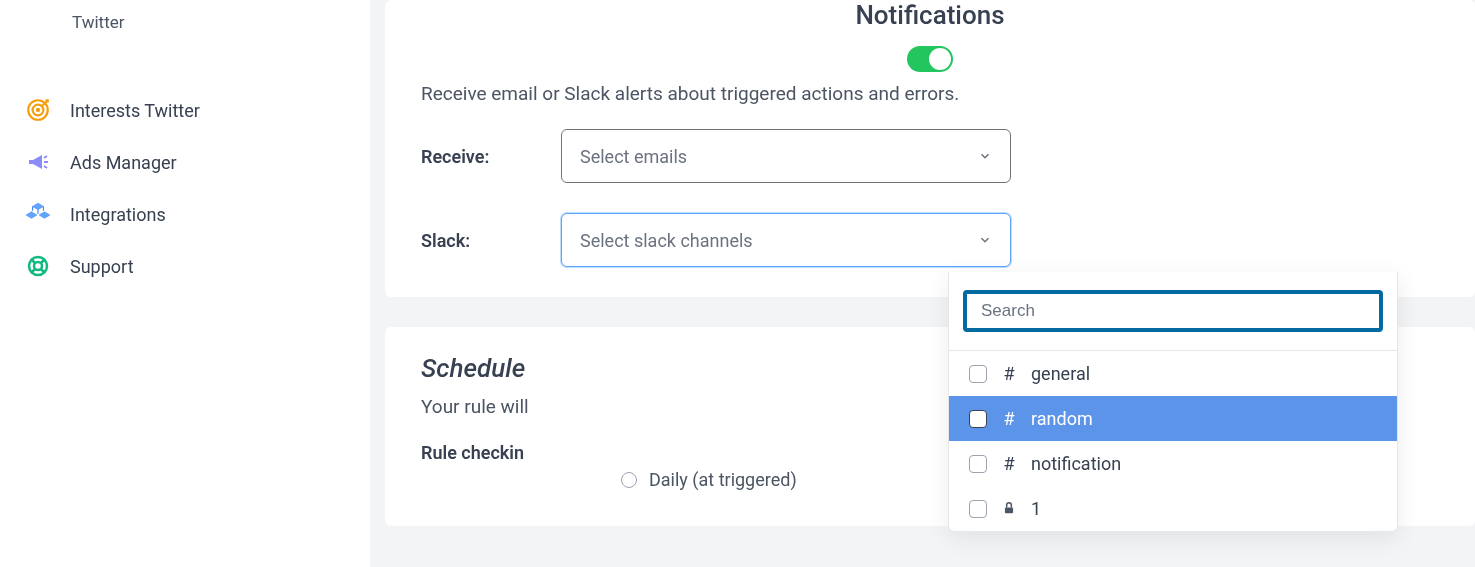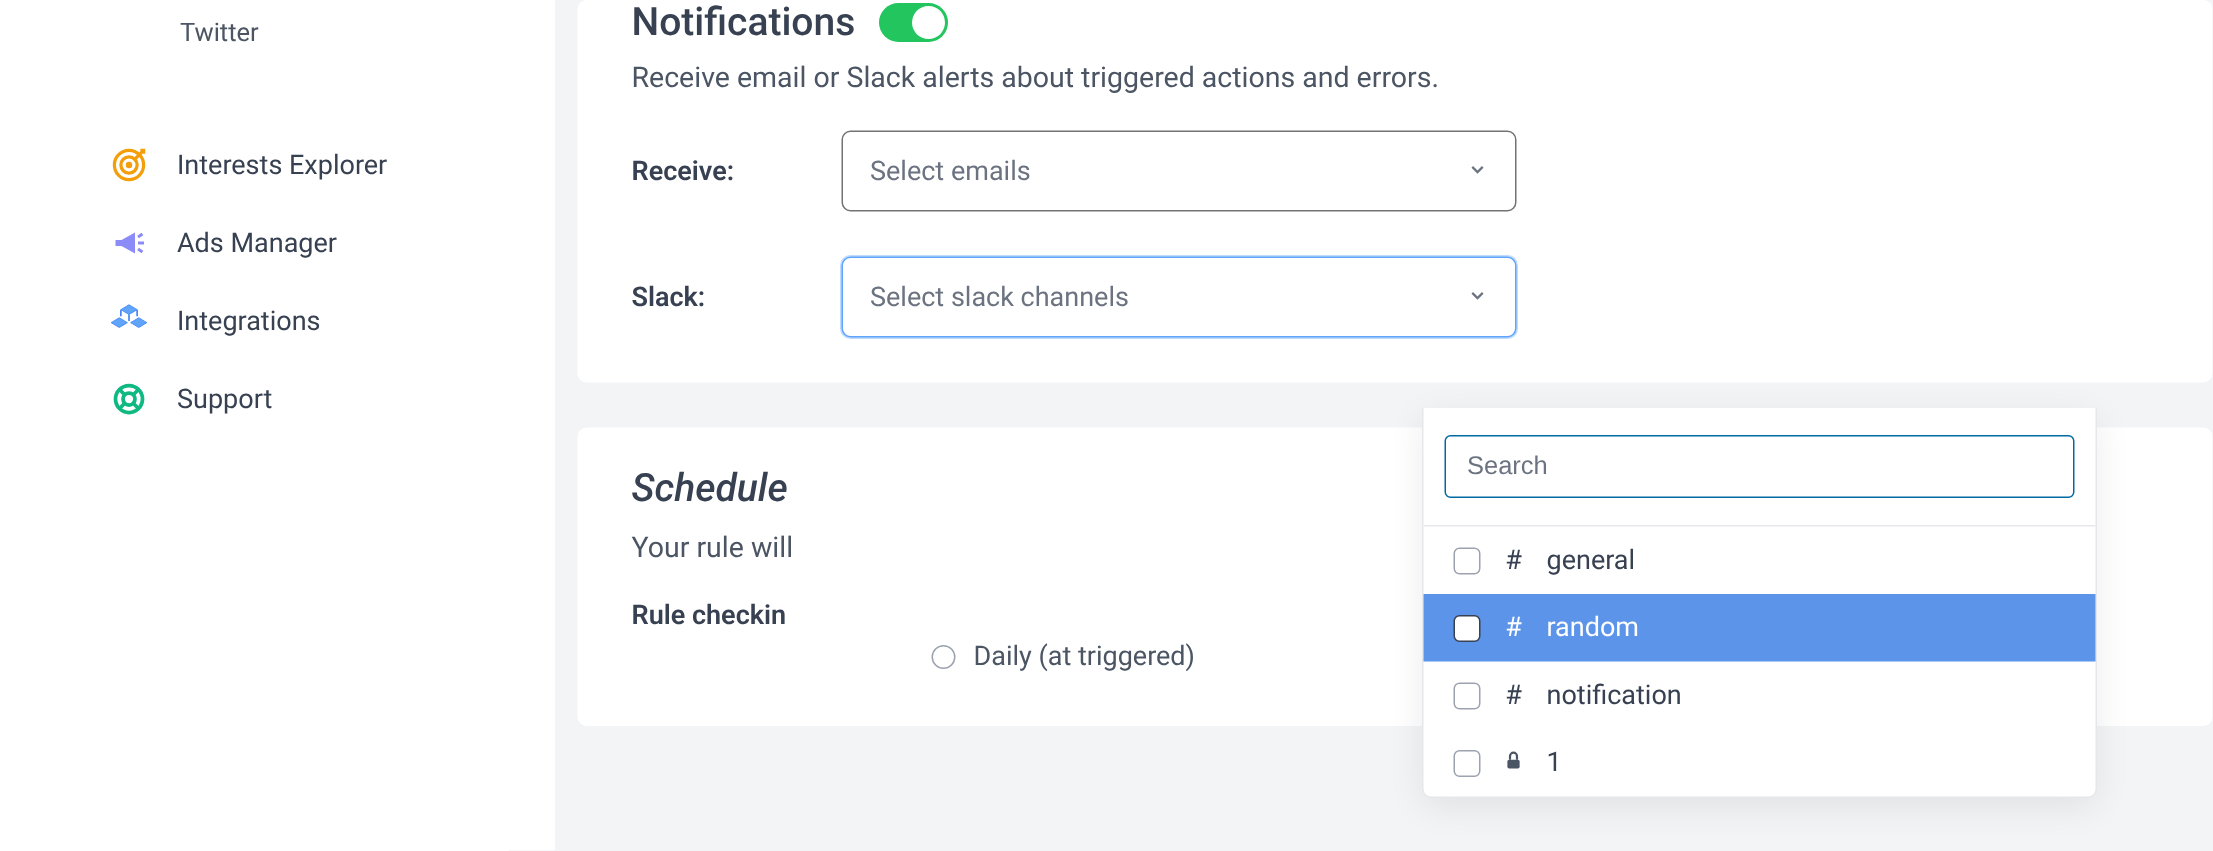--- a/index.html
+++ b/index.html
@@ -22,21 +22,20 @@
     flex-shrink: 0;
   }
   .sidebar-item {
     display: flex;
     align-items: center;
     padding: 12px 20px 12px 24px;
     font-size: 18px;
     color: #374151;
     cursor: pointer;
     gap: 18px;
-    margin-left: 48px;
   }
   .sidebar-item.sub {
     padding-left: 72px;
     font-size: 17px;
     color: #4b5563;
   }
   .sidebar-icon {
     width: 28px;
     height: 28px;
     display: inline-flex;
@@ -57,20 +56,21 @@
     border-radius: 6px;
     padding: 26px 36px 30px 36px;
     margin-bottom: 30px;
   }
   .card.first { padding-top: 0; margin-top: 0; }
   .section-title-row {
     display: flex;
     align-items: center;
     gap: 16px;
     margin-bottom: 10px;
+    flex-direction: column;
   }
   .section-title {
     font-size: 26px;
     font-weight: 500;
     color: #374151;
   }
   .section-desc {
     font-size: 19px;
     color: #4b5563;
     margin-bottom: 24px;
@@ -143,21 +143,21 @@
     box-shadow: 0 6px 24px rgba(0,0,0,0.08);
     z-index: 100;
   }
   .dropdown-search-wrap {
     padding: 18px 14px;
     border-bottom: 1px solid #e5e7eb;
   }
   .dropdown-search {
     width: 100%;
     height: 42px;
-    border: 1px solid #0369a1;
+    border: 4px solid #0369a1;
     border-radius: 4px;
     padding: 0 14px;
     font-size: 17px;
     color: #374151;
     outline: none;
   }
   .dropdown-search::placeholder { color: #6b7280; }
   .dropdown-item {
     display: flex;
     align-items: center;
@@ -223,21 +223,21 @@
 
     <div class="sidebar-item">
       <span class="sidebar-icon">
         <svg viewBox="0 0 24 24" width="26" height="26" fill="none" stroke="#f59e0b" stroke-width="2">
           <circle cx="12" cy="12" r="9"></circle>
             <circle cx="12" cy="12" r="5"></circle>
             <circle cx="12" cy="12" r="1" fill="#f59e0b"></circle>
           <path d="M16 8 L21 3 M19 3 L21 3 L21 5" stroke="#f59e0b"></path>
         </svg>
       </span>
-      <span>Interests Explorer</span>
+      <span>Interests Twitter</span>
     </div>
 
     <div class="sidebar-item">
       <span class="sidebar-icon">
         <svg viewBox="0 0 24 24" width="24" height="24" fill="#8b8cf7">
           <path d="M3 10 L3 14 L7 14 L16 19 L16 5 L7 10 Z"></path>
           <path d="M18 8 L21 6 M18 12 L22 12 M18 16 L21 18" stroke="#8b8cf7" stroke-width="2" fill="none"></path>
         </svg>
       </span>
       <span>Ads Manager</span>

